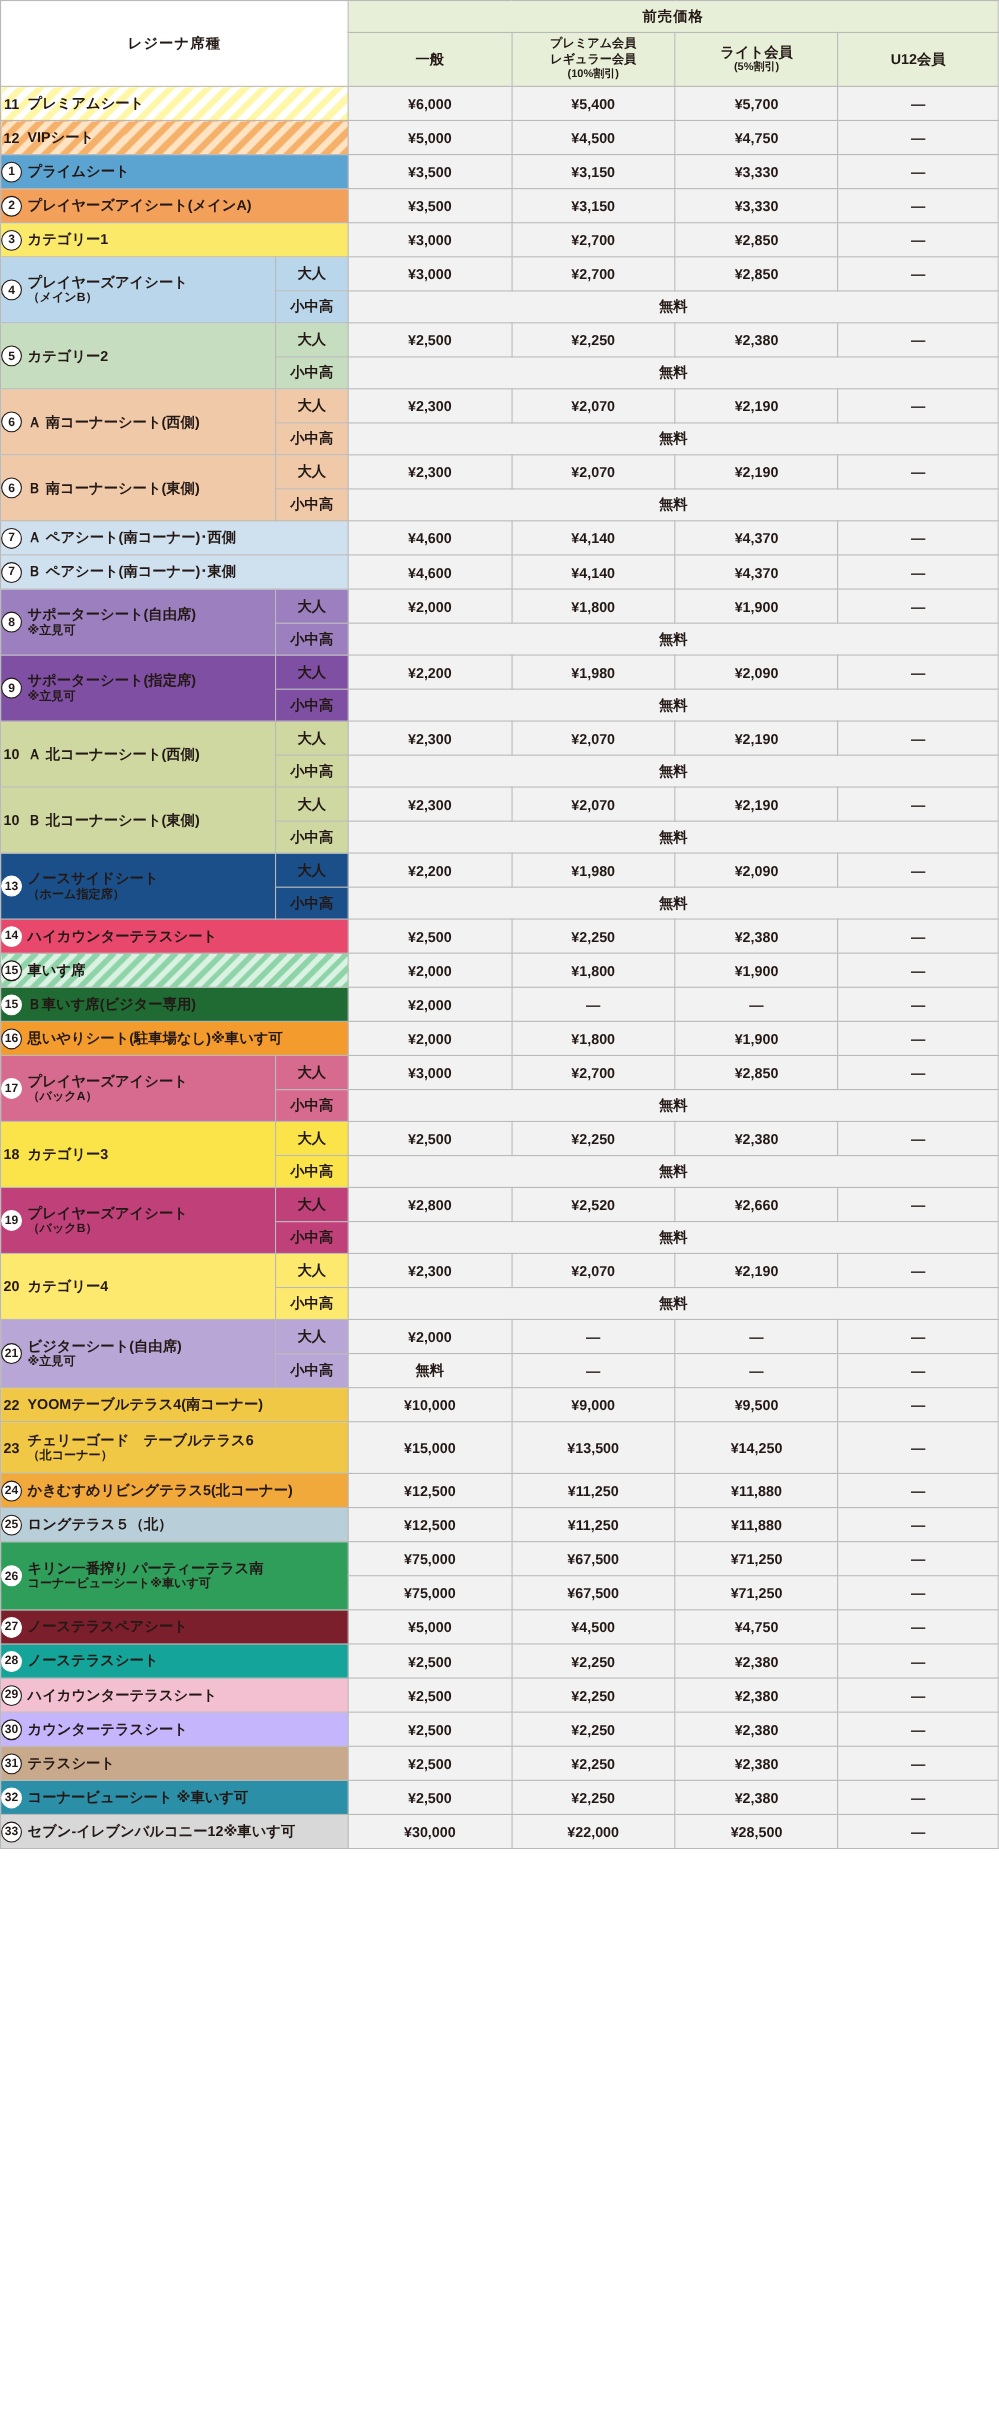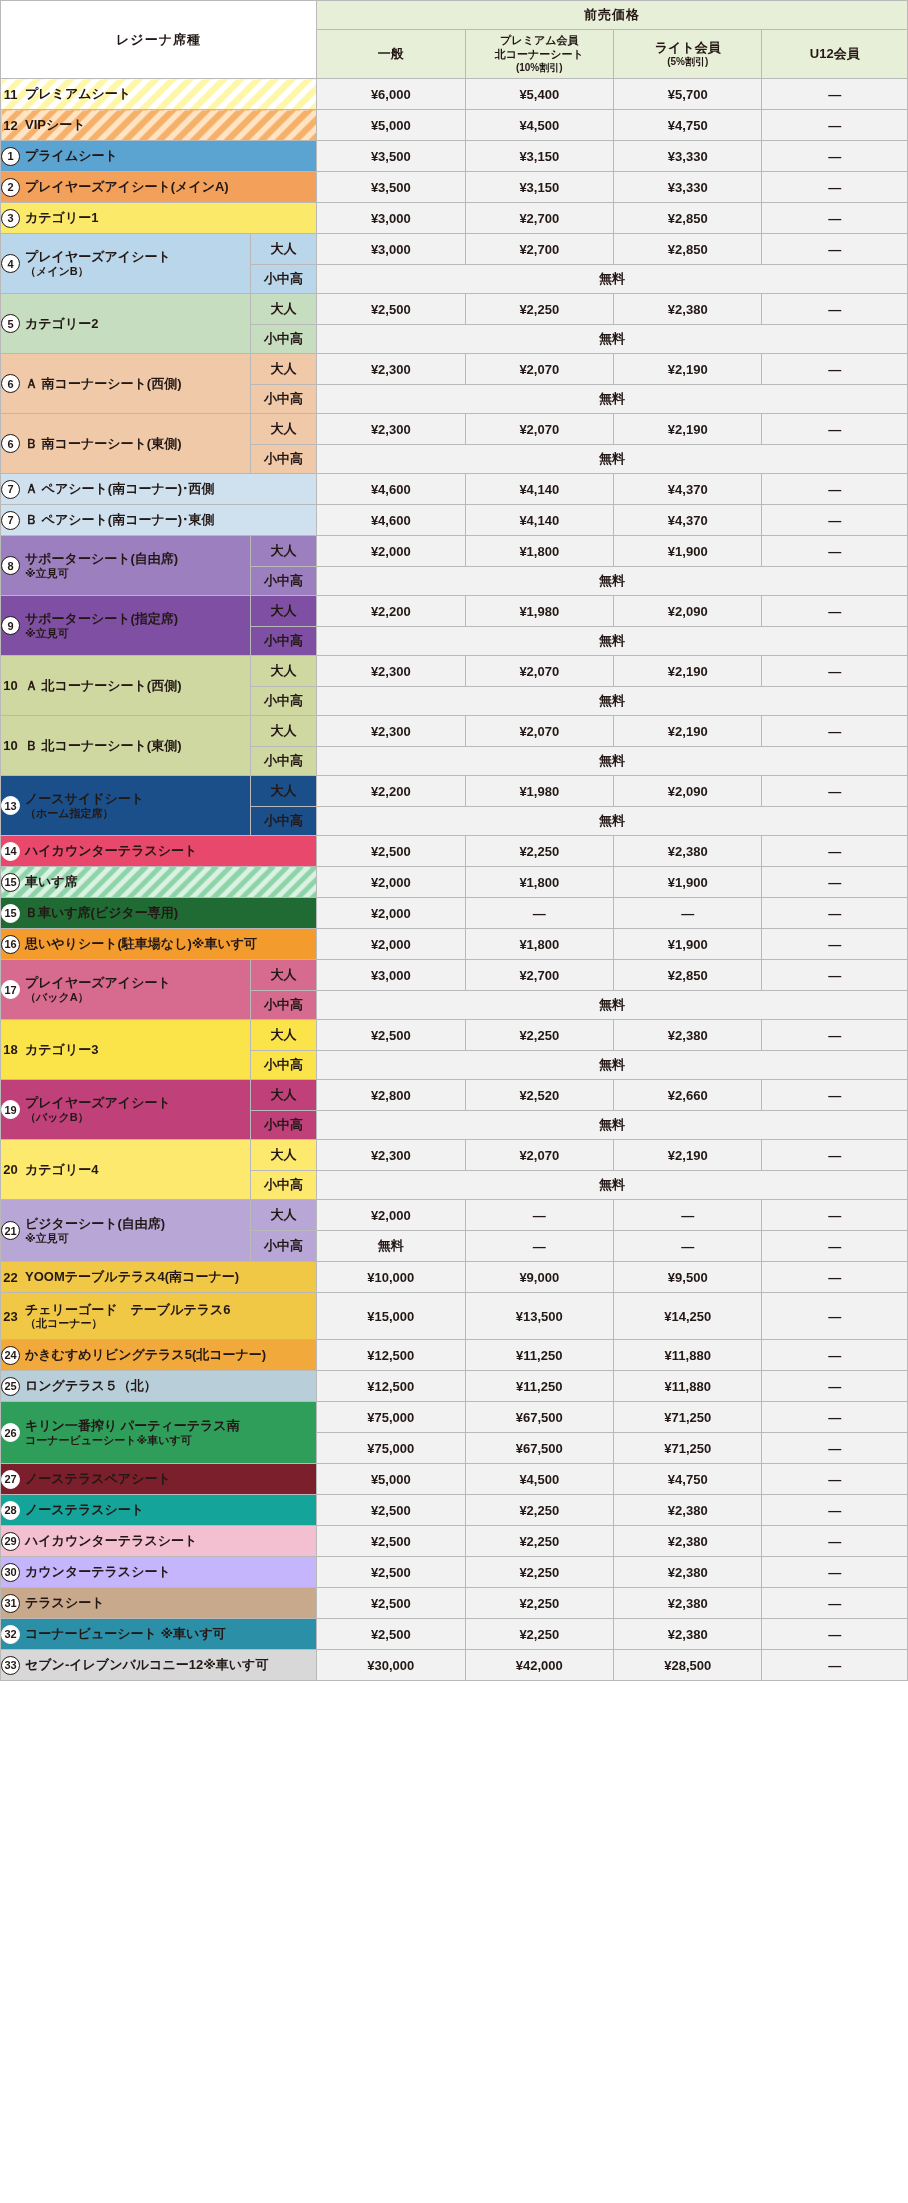--- a/index.html
+++ b/index.html
@@ -186,21 +186,21 @@
       <tr>
         <th class="hdr-seat" rowspan="2" colspan="2">レジーナ席種</th>
         <th class="hdr-top" colspan="4">前売価格</th>
       </tr>
       <tr>
         <th class="hdr-col">
           <span>一般</span>
         </th>
         <th class="hdr-col">
           <span class="two">プレミアム会員</span>
-          <span class="two">北コーナーシート</span>
+          <span class="two">レギュラー会員</span>
           <small>(10%割引)</small>
         </th>
         <th class="hdr-col">
           <span>ライト会員</span>
           <small>(5%割引)</small>
         </th>
         <th class="hdr-col">
           <span>U12会員</span>
         </th>
       </tr>
@@ -718,19 +718,19 @@
           <td class="price">—</td>
         </tr>
         <tr>
           <td class="seat bg-seven" colspan="2">
             <div class="inner">
               <span class="badge">33</span>
               <span class="label">セブン-イレブンバルコニー12※車いす可</span>
             </div>
           </td>
           <td class="price">¥30,000</td>
-          <td class="price">¥42,000</td>
+          <td class="price">¥22,000</td>
           <td class="price">¥28,500</td>
           <td class="price">—</td>
         </tr>
       </tbody>
   </table>
 </div>
 
 </body></html>

